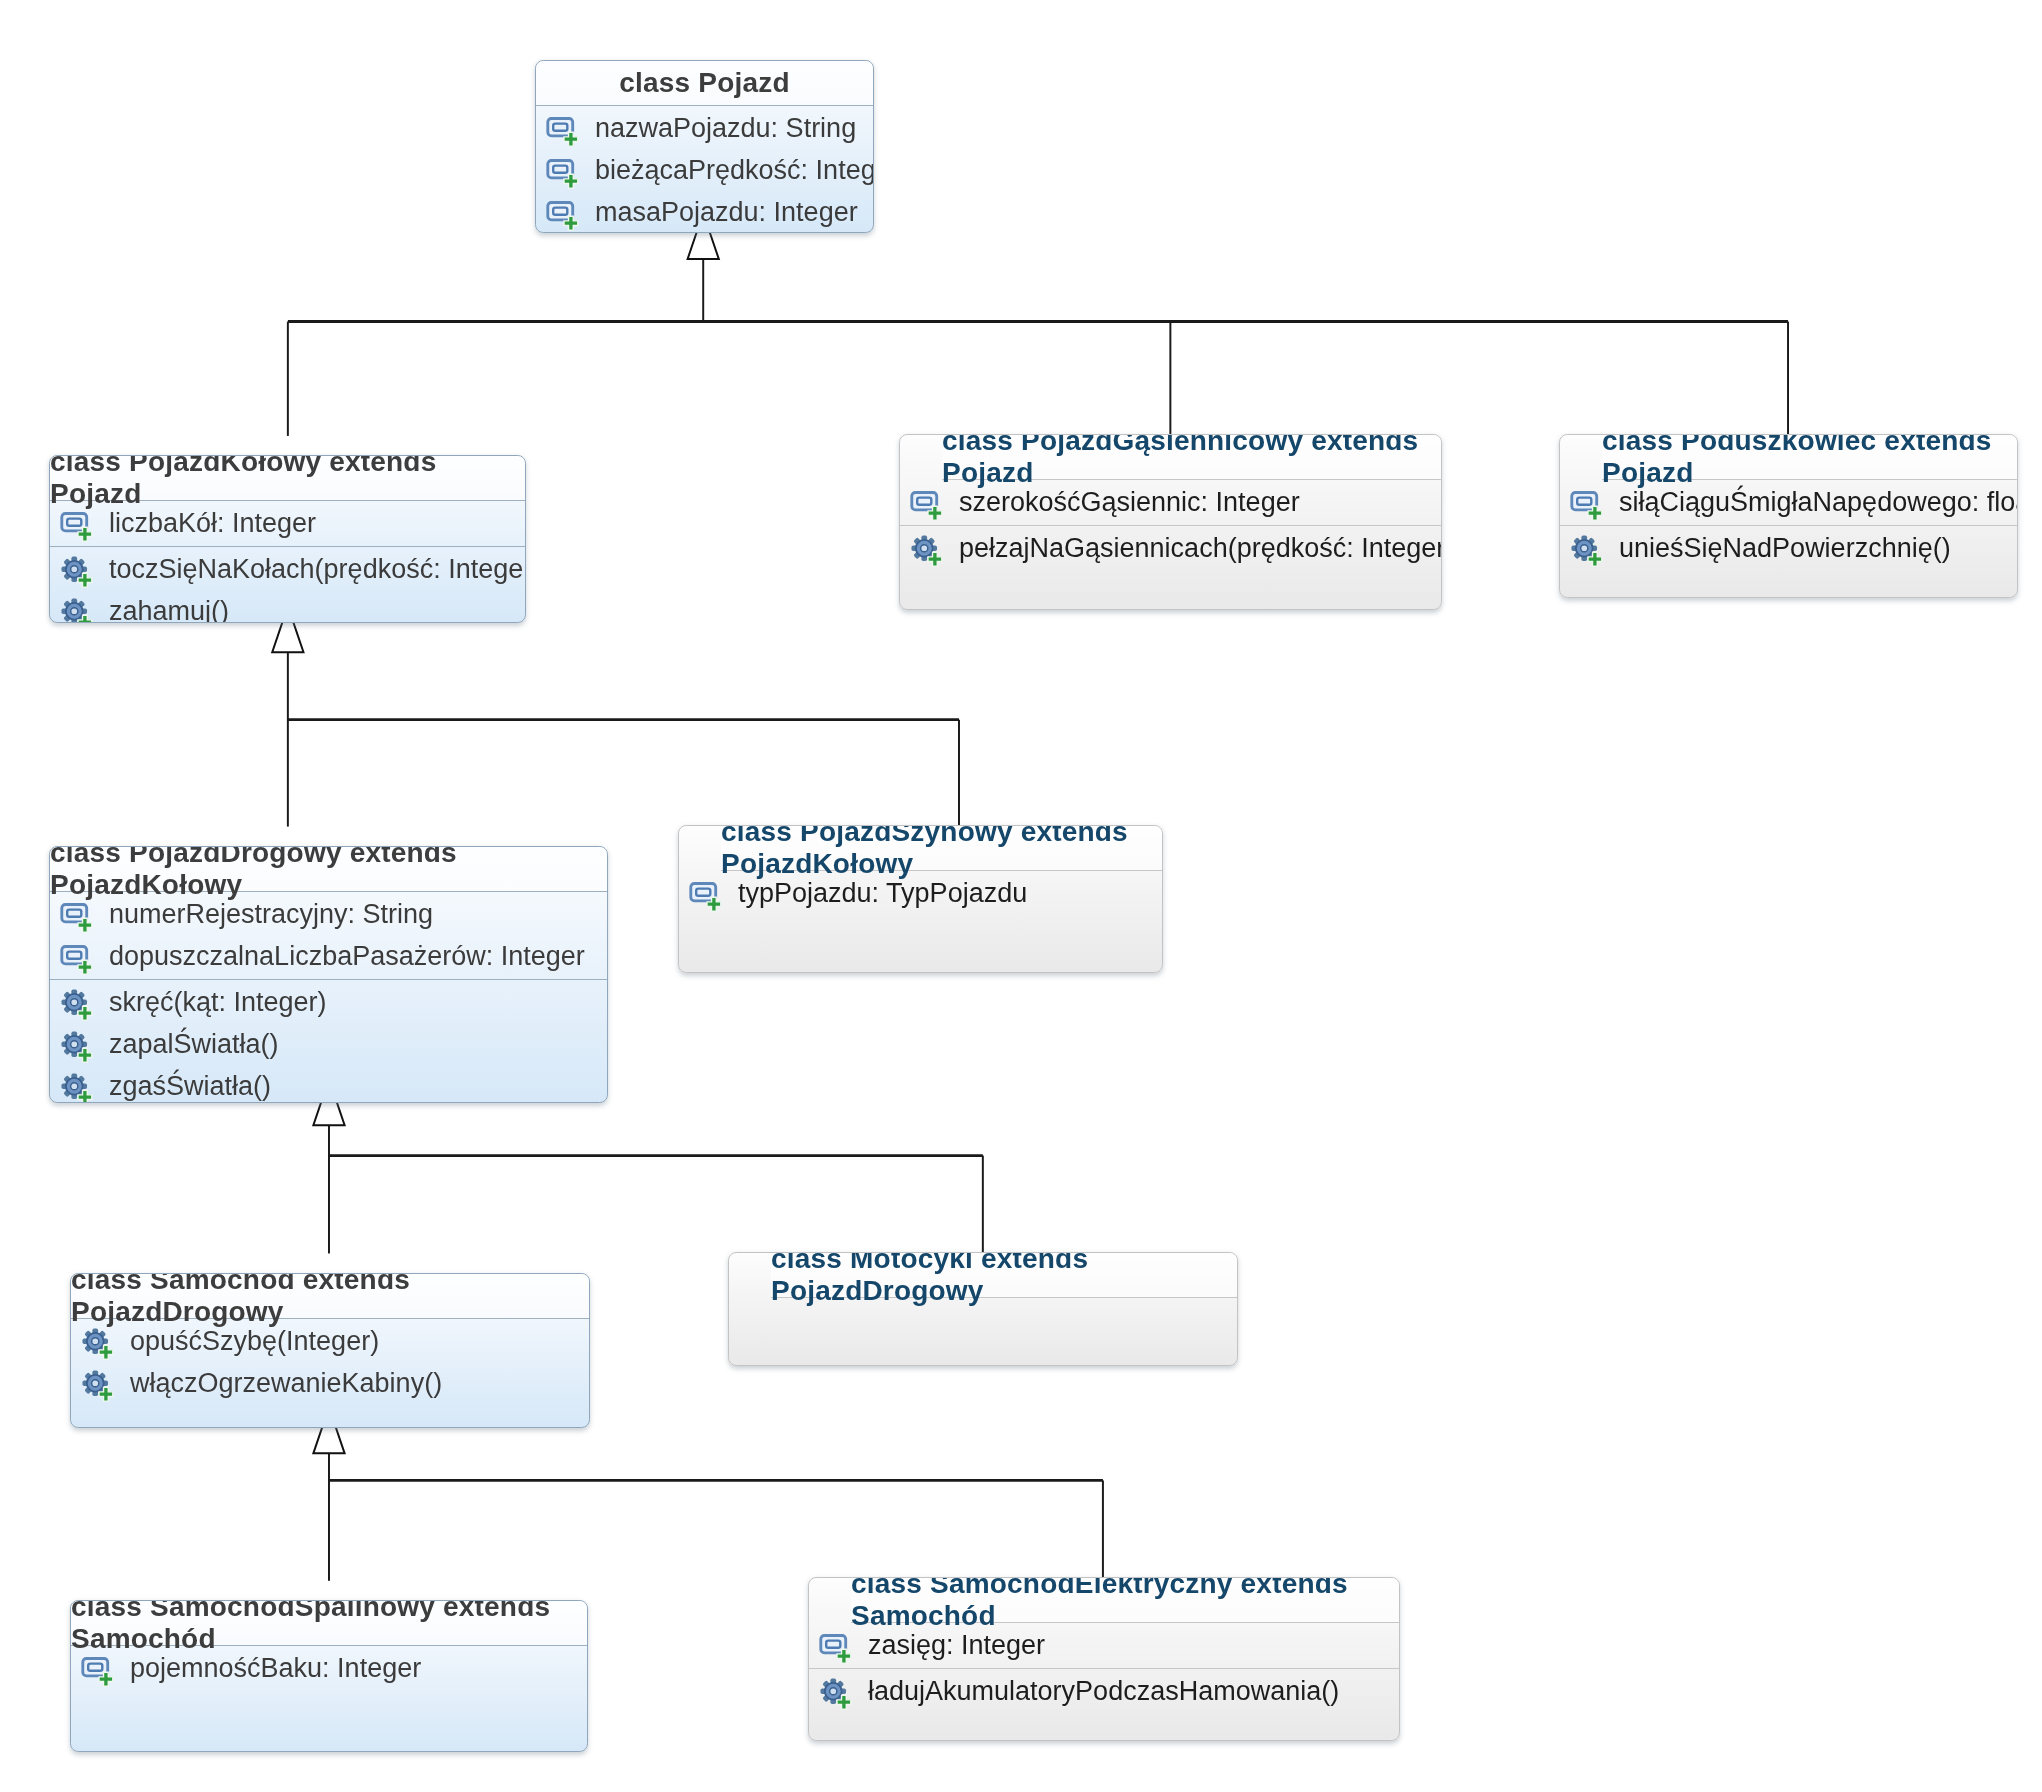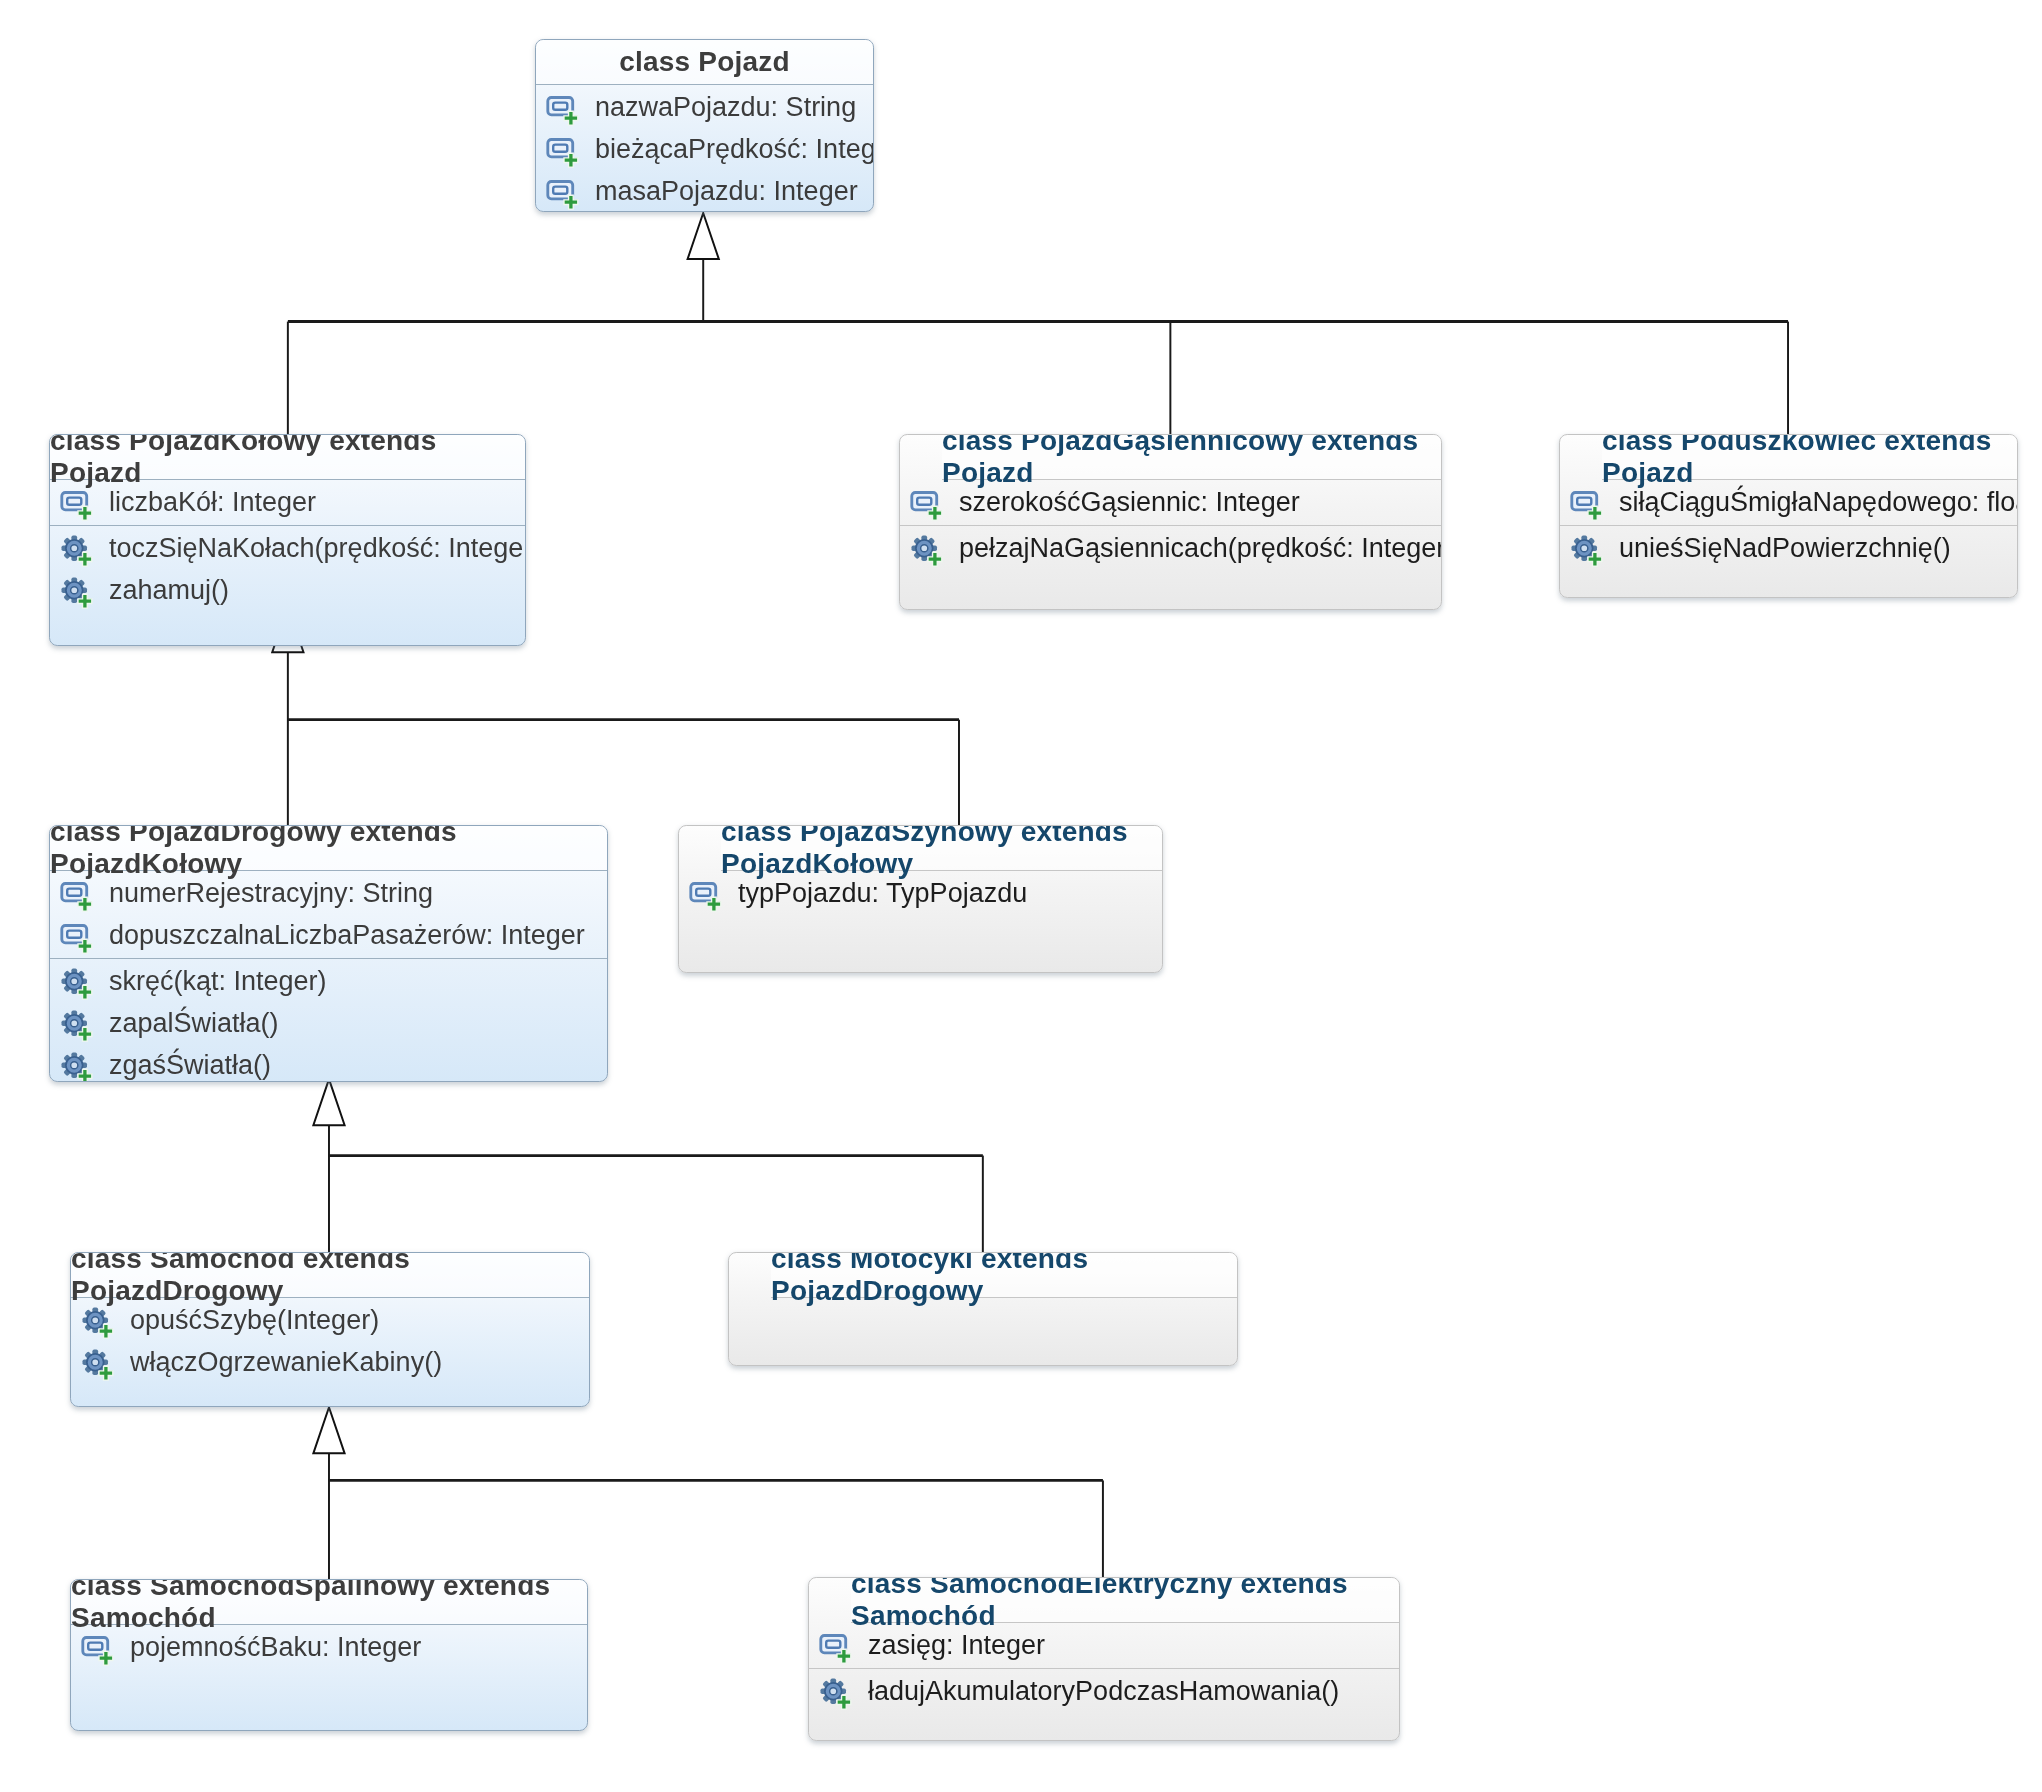--- a/index.html
+++ b/index.html
@@ -8,20 +8,21 @@
     font-family:"Liberation Sans","DejaVu Sans",sans-serif;
   }
   .edges{position:absolute;left:0;top:0;width:2043px;height:1793px;z-index:0;pointer-events:none;}
   .class-box{
     position:absolute;z-index:1;box-sizing:border-box;border-radius:8.2px;overflow:hidden;
     box-shadow:0 2.5px 5px rgba(110,125,140,.35);
   }
   .class-box.blue{
     border:1.6px solid #8fa6bc;
     background:linear-gradient(180deg,#fbfdff 0%,#eef5fc 35%,#d6e8f8 100%);
+    margin-top:21px;
   }
   .class-box.gray{
     border:1.6px solid #c3c3c3;
     background:linear-gradient(180deg,#fdfdfd 0%,#f4f4f4 40%,#e9e9e9 100%);
   }
   .hdr{
     height:44px;display:flex;align-items:center;justify-content:center;
     font-size:28px;font-weight:bold;letter-spacing:0.2px;
   }
   .blue .hdr{color:#3d3d3d;border-bottom:1.6px solid #9db0c0;background:rgba(255,255,255,.55);}
@@ -111,21 +112,21 @@
       </div>
       <div class="row">
         <svg class="mi" viewBox="0 0 22 22">
             <use href="#sym-field"></use>
           </svg>
         <span class="mtxt">masaPojazdu: Integer</span>
       </div>
     </div>
   </div>
 
-  <div class="class-box blue" style="left:49px;top:434px;width:477px;height:212px">
+  <div class="class-box blue" style="left:49px;top:434px;width:477px;height:168px">
     <div class="hdr">class PojazdKołowy extends Pojazd</div>
     <div class="sect">
       <div class="row">
         <svg class="mi" viewBox="0 0 22 22">
             <use href="#sym-field"></use>
           </svg>
         <span class="mtxt">liczbaKół: Integer</span>
       </div>
     </div>
     <div class="sect">

